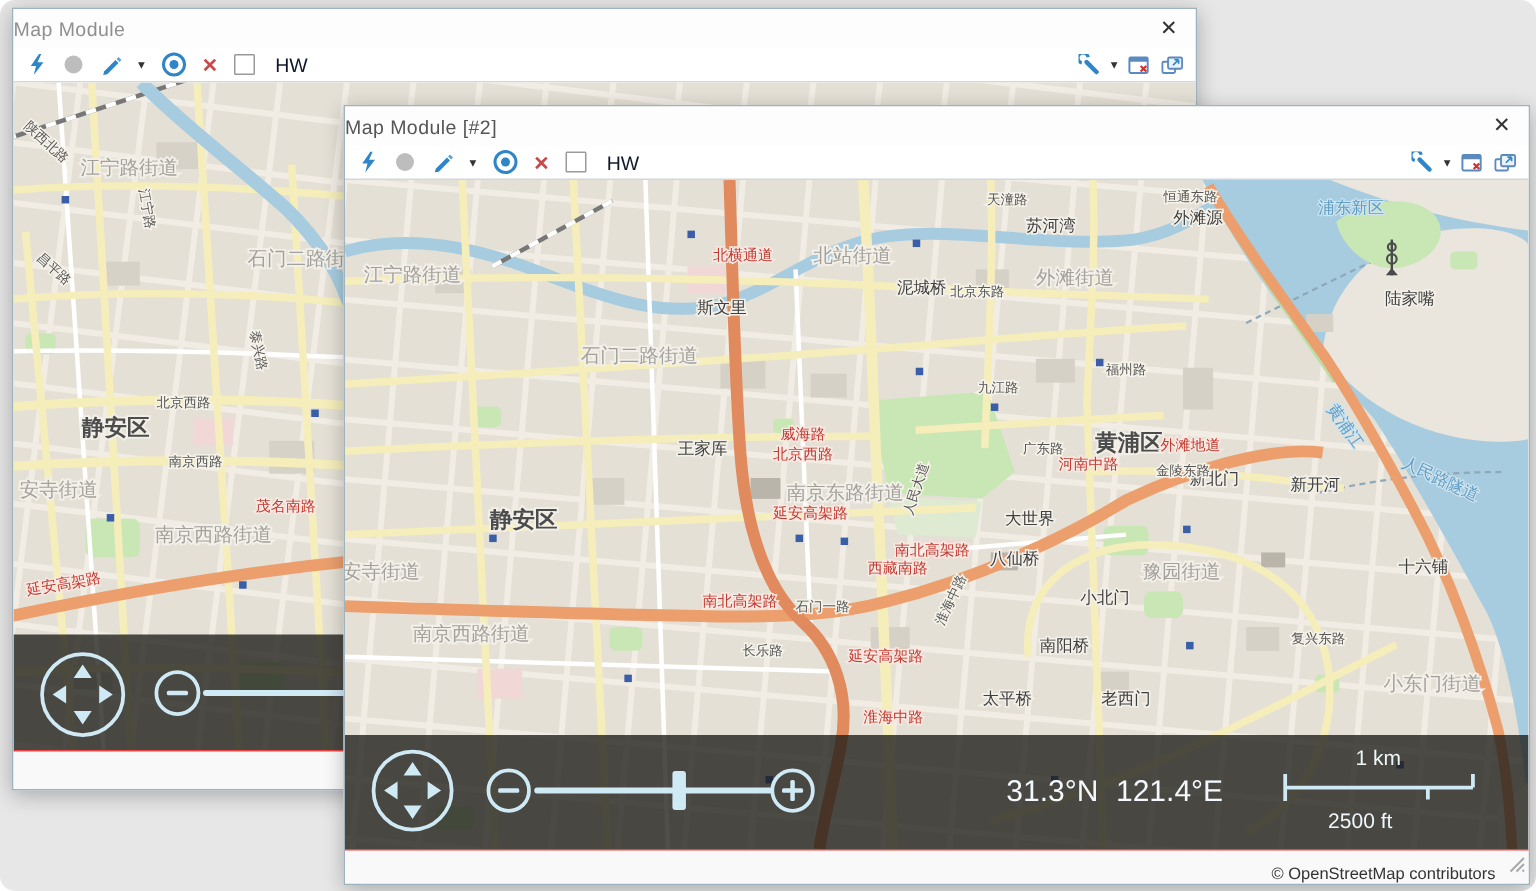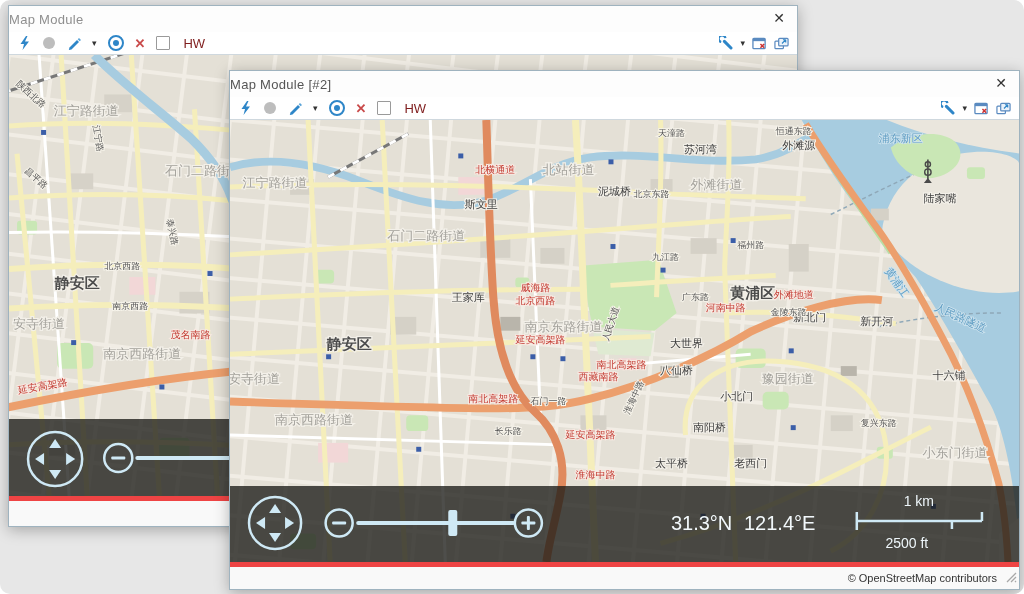--- a/index.html
+++ b/index.html
@@ -12,26 +12,26 @@
   .toolbar{height:22px;border-bottom:1px solid #cfd8de;display:flex;align-items:center;padding:0 8px;flex:0 0 auto;background:#fff;}
   .tb-left{display:flex;align-items:center;gap:11px;}
   .tb-right{margin-left:auto;display:flex;align-items:center;gap:7px;}
   .tb-ic{display:inline-flex;align-items:center;justify-content:center;width:15px;height:15px;}
   .dot-gray{width:12px;height:12px;border-radius:50%;background:#bdbdbd;}
   .caret{font-size:9px;color:#333;}
   .radio-ic{width:12px;height:12px;border:2px solid #2e86c8;border-radius:50%;display:flex;align-items:center;justify-content:center;}
   .radio-ic i{width:6px;height:6px;border-radius:50%;background:#2e86c8;}
   .red-x{color:#c94a4a;font-weight:bold;font-size:13px;}
   .chk{width:12px;height:12px;border:1.5px solid #9a9a9a;background:#fff;border-radius:1px;}
-  .hw{font-size:13px;color:#7f1d1d;margin-left:2px;}
+  .hw{font-size:13px;color:#0f172a;margin-left:2px;}
   .map-wrap{position:relative;flex:1 1 auto;overflow:hidden;background:#eeebe4;}
   .map-svg{position:absolute;left:0;top:0;width:100%;height:100%;}
   .ctrlbar{position:absolute;left:0;right:0;bottom:0;background:rgba(28,28,24,.78);}
   .ctrl-svg{display:block;width:100%;height:100%;}
-  .statusbar{flex:0 0 auto;background:#f9f9f9;border-top:5px solid #ef4444;position:relative;display:flex;align-items:center;}
+  .statusbar{flex:0 0 auto;background:#f9f9f9;border-top:1px solid #ef4444;position:relative;display:flex;align-items:flex-end;}
   .attribution{margin-left:auto;font-size:11px;color:#333;padding-right:22px;}
   .grip{position:absolute;right:2px;bottom:2px;}
   
   text{font-family:"Liberation Sans","DejaVu Sans",sans-serif;}
   .lbl-area{fill:#a3a19b;font-size:13px;text-anchor:middle;paint-order:stroke;stroke:#f3f0e9;stroke-width:2.5px;}
   .lbl-district{fill:#4c4c4c;font-size:15px;font-weight:bold;text-anchor:middle;paint-order:stroke;stroke:#f3f0e9;stroke-width:2.5px;}
   .lbl-place{fill:#3f3f3f;font-size:11px;text-anchor:middle;paint-order:stroke;stroke:#f3f0e9;stroke-width:2.2px;}
   .lbl-road{fill:#565656;font-size:9px;text-anchor:middle;paint-order:stroke;stroke:#f6f3ea;stroke-width:2px;}
   .lbl-red{fill:#c23b32;font-size:10px;text-anchor:middle;paint-order:stroke;stroke:#f8e9e2;stroke-width:2px;}
   .lbl-water{fill:#5f9dc3;font-size:11px;text-anchor:middle;paint-order:stroke;stroke:#cfe4ef;stroke-width:1.5px;}

